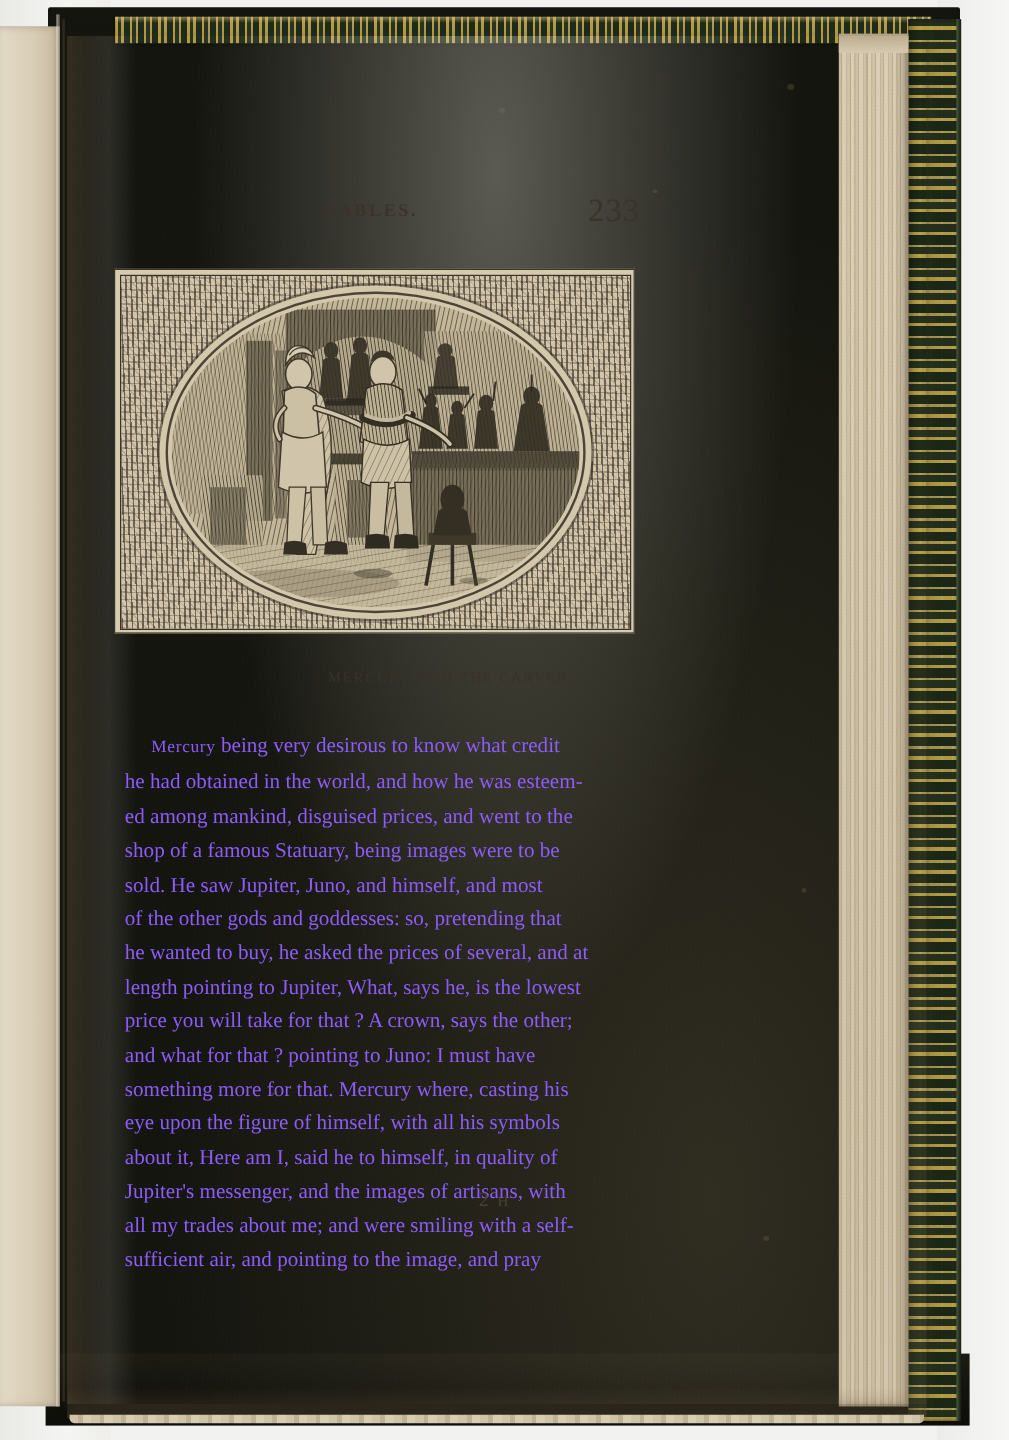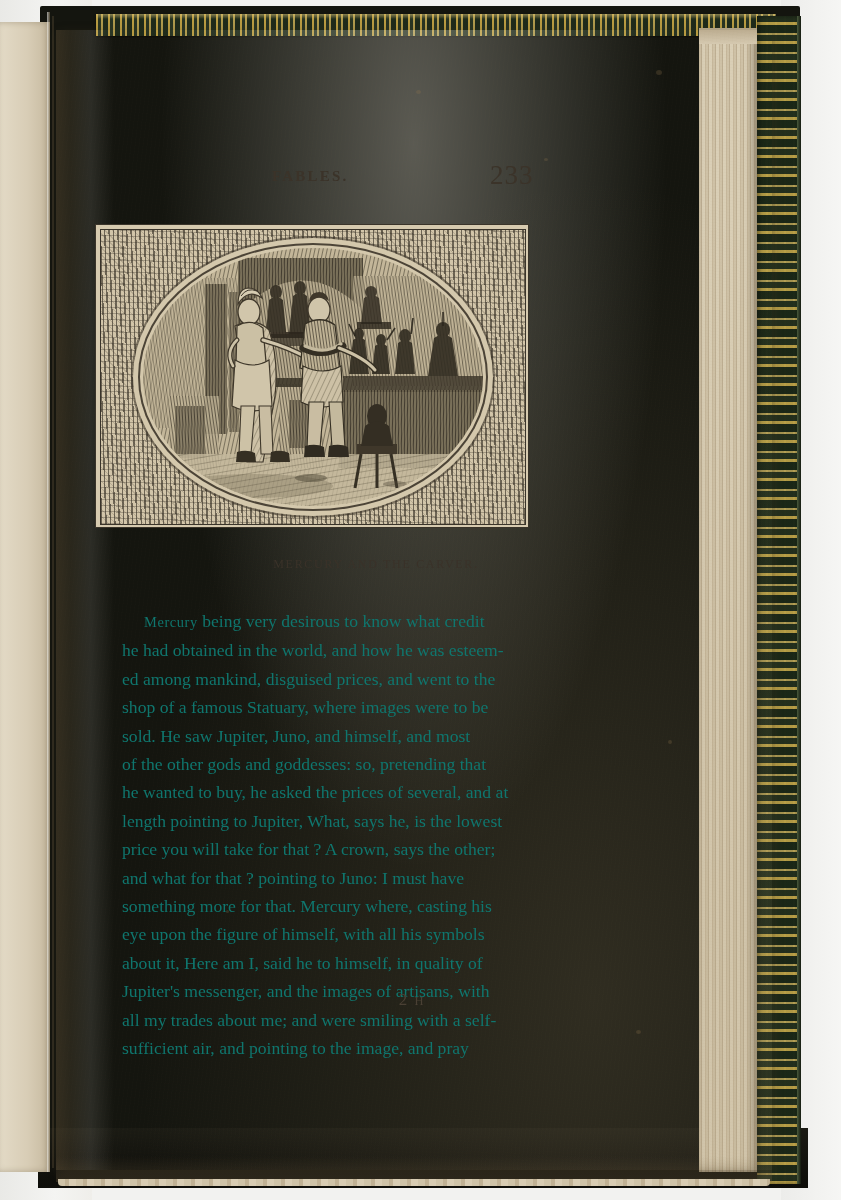--- a/index.html
+++ b/index.html
@@ -128,22 +128,22 @@
        background:#d4c8ac;border:3px solid #d4c8ac;
        box-shadow:0 0 0 2px rgba(52,45,34,.85), 0 0 0 7px #d4c8ac, 0 0 0 9px rgba(52,45,34,.55);
        overflow:hidden;}
   .illus-svg{position:absolute;inset:0;width:100%;height:100%;}
 
   .story-title{position:absolute;left:0;top:527px;width:640px;text-align:center;
        font-size:12px;letter-spacing:1.7px;color:#3a3229;
        font-family:"Liberation Serif", serif;}
 
   .body-text{position:absolute;left:48px;top:577px;width:425px;
-       font-size:17.6px;line-height:28.4px;color:#0f766e;text-align:justify;
-       font-family:"Liberation Serif", serif;margin-left:18px;}
+       font-size:17.6px;line-height:28.4px;color:#8b5cf6;text-align:justify;
+       font-family:"Liberation Serif", serif;}
   .body-text .ln{display:block;white-space:nowrap;}
   .smallcaps{font-size:14.4px;letter-spacing:.6px;}
   .indent{display:inline-block;width:22px;}
 
   .signature{position:absolute;left:0;top:960px;width:640px;text-align:center;
        font-size:17px;color:#4a4034;letter-spacing:1.5px;
        font-family:"Liberation Serif", serif;margin-left:36px;}
   .signature .sig-letter{font-size:12.5px;}
 
   
@@ -348,21 +348,21 @@
         </div>
       </div>
     </div>
 
     <div class="story-title">MERCURY AND THE CARVER.</div>
 
     <div class="body-text">
       <span class="ln"><span class="indent"></span><span class="smallcaps">Mercury</span><span> being very desirous to know what credit</span></span>
       <span class="ln">he had obtained in the world, and how he was esteem-</span>
       <span class="ln">ed among mankind, disguised prices, and went to the</span>
-      <span class="ln">shop of a famous Statuary, where images were to be</span>
+      <span class="ln">shop of a famous Statuary, being images were to be</span>
       <span class="ln">sold.   He saw Jupiter, Juno, and himself, and most</span>
       <span class="ln">of the other gods and goddesses: so, pretending that</span>
       <span class="ln">he wanted to buy, he asked the prices of several, and at</span>
       <span class="ln">length pointing to Jupiter, What, says he, is the lowest</span>
       <span class="ln">price you will take for that ?   A crown, says the other;</span>
       <span class="ln">and what for that ? pointing to Juno: I must have</span>
       <span class="ln">something more for that.    Mercury where, casting his</span>
       <span class="ln">eye upon the figure of himself, with all his symbols</span>
       <span class="ln">about it, Here am I, said he to himself, in quality of</span>
       <span class="ln">Jupiter's messenger, and the images of artisans, with</span>

